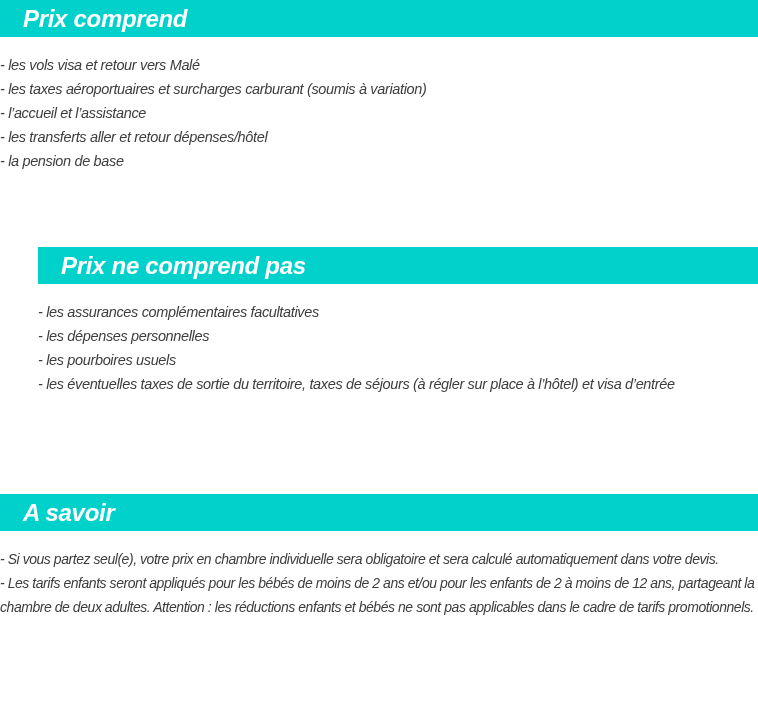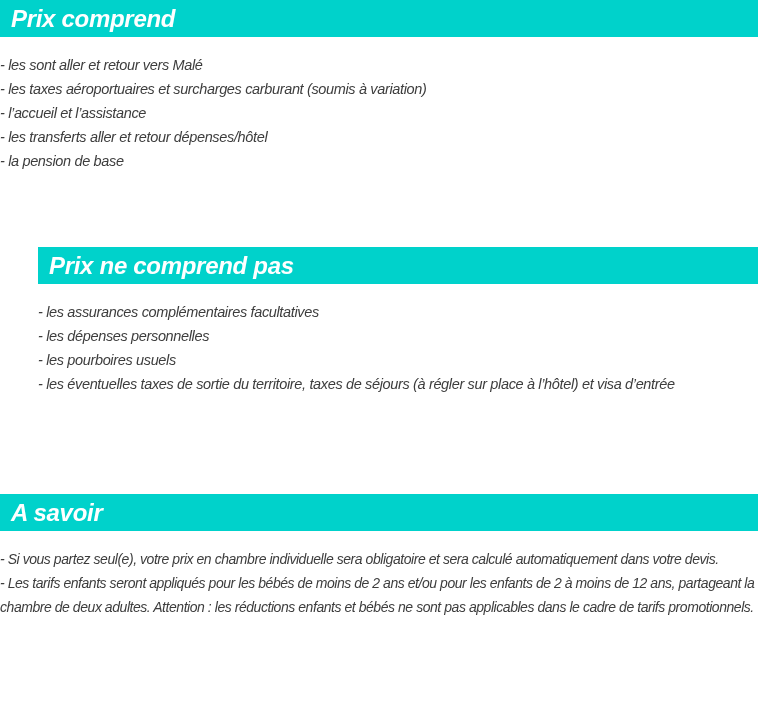--- a/index.html
+++ b/index.html
@@ -20,21 +20,21 @@
       width: 758px;
     }
     .section-header {
       height: 37px;
       background: #00d2cb;
       color: #ffffff;
       font-style: italic;
       font-weight: bold;
       font-size: 24px;
       line-height: 37px;
-      padding-left: 11px;
+      padding-left: 23px;
       box-sizing: border-box;
       letter-spacing: -0.3px;
     }
     .section-body {
       padding-top: 16px;
     }
     .line {
       font-style: italic;
       font-size: 14.5px;
       line-height: 24px;
@@ -53,21 +53,21 @@
     #sec1 { top: 0; }
     #sec2 { top: 247px; margin-left: 38px; }
     #sec3 { top: 494px; }
   </style>
 </head>
 <body>
 
 <div class="section" id="sec1">
   <div class="section-header">Prix comprend</div>
   <div class="section-body">
-    <div class="line">- les sont aller et retour vers Malé</div>
+    <div class="line">- les vols visa et retour vers Malé</div>
     <div class="line">- les taxes aéroportuaires et surcharges carburant (soumis à variation)</div>
     <div class="line">- l’accueil et l’assistance</div>
     <div class="line">- les transferts aller et retour dépenses/hôtel</div>
     <div class="line">- la pension de base</div>
   </div>
 </div>
 
 <div class="section" id="sec2">
   <div class="section-header">Prix ne comprend pas</div>
   <div class="section-body">

